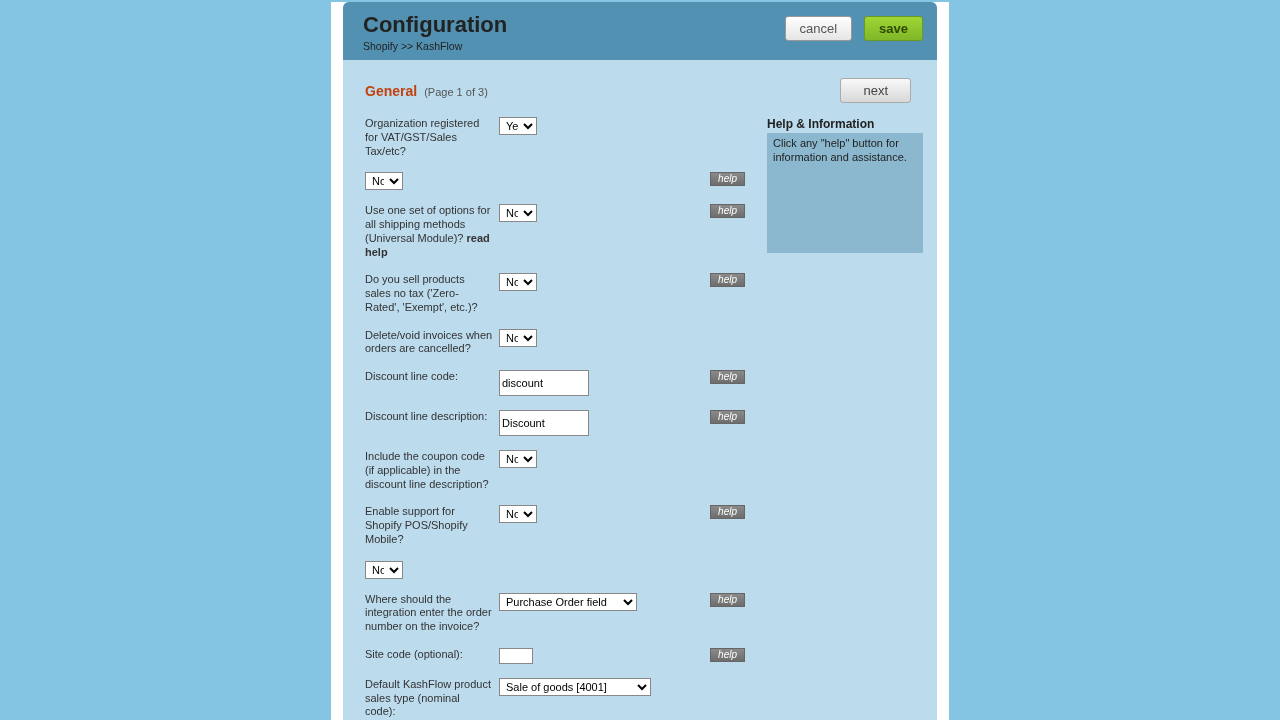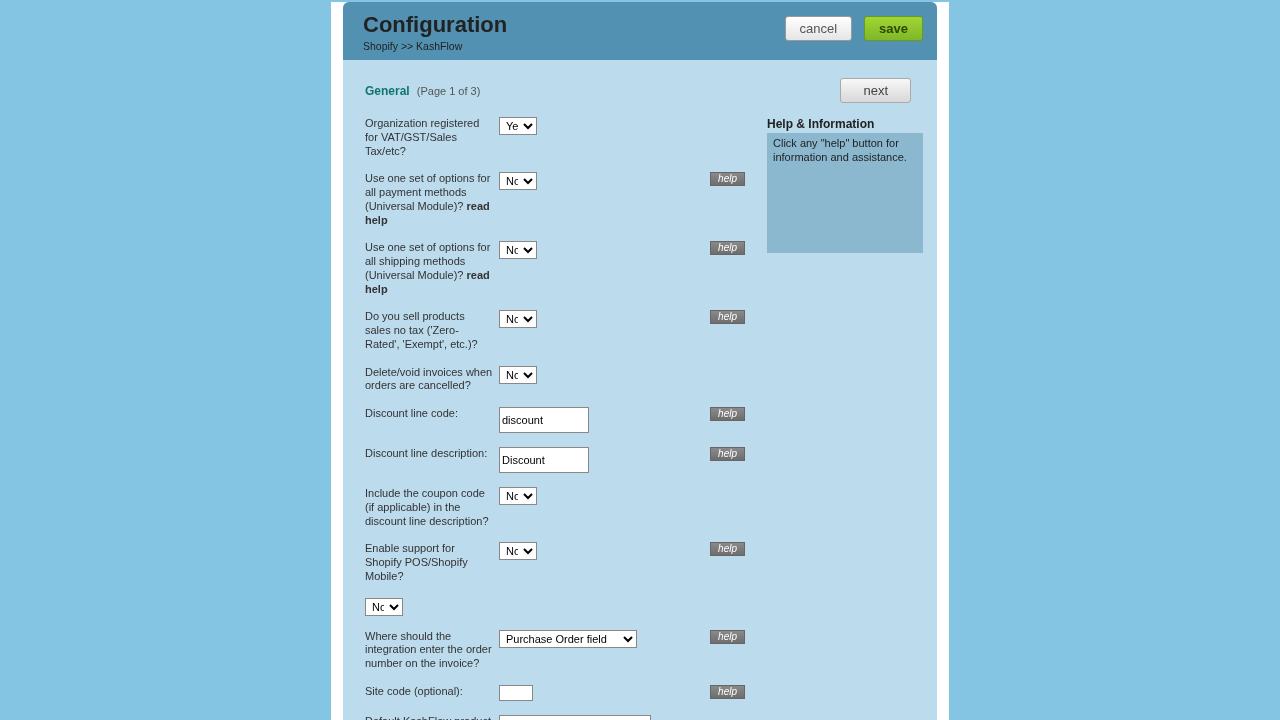--- a/index.html
+++ b/index.html
@@ -65,23 +65,23 @@
   .content {
     padding: 18px 14px 0 22px;
   }
   .section-header {
     display: flex;
     justify-content: space-between;
     align-items: center;
     margin-bottom: 14px;
   }
   .section-title {
-    font-size: 12px;
-    font-weight: bold;
-    color: #0f766e;
+    font-size: 14px;
+    font-weight: bold;
+    color: #c2410c;
   }
   .section-subtitle {
     font-size: 11px;
     font-weight: normal;
     color: #555;
     margin-left: 4px;
   }
   .btn-next {
     background: linear-gradient(#f8f8f8, #d8d8d8);
     border: 1px solid #aaa;
@@ -201,23 +201,20 @@
 
           <div class="form-row">
             <div class="form-label">Organization registered for VAT/GST/Sales Tax/etc?</div>
             <div class="form-control">
               <select class="sel-narrow"><option>Yes</option><option>No</option></select>
             </div>
             <div class="help-cell"></div>
           </div>
 
           <div class="form-row">
-            <div class="form-label">
-              <span>Use one set of options for all payment methods (Universal Module)? </span><a href="#">read help</a>
-            </div>
             <div class="form-control">
               <select class="sel-narrow"><option>Yes</option><option selected="">No</option></select>
             </div>
             <div class="help-cell">
               <button class="help-btn">help</button>
             </div>
           </div>
 
           <div class="form-row">
             <div class="form-label">

